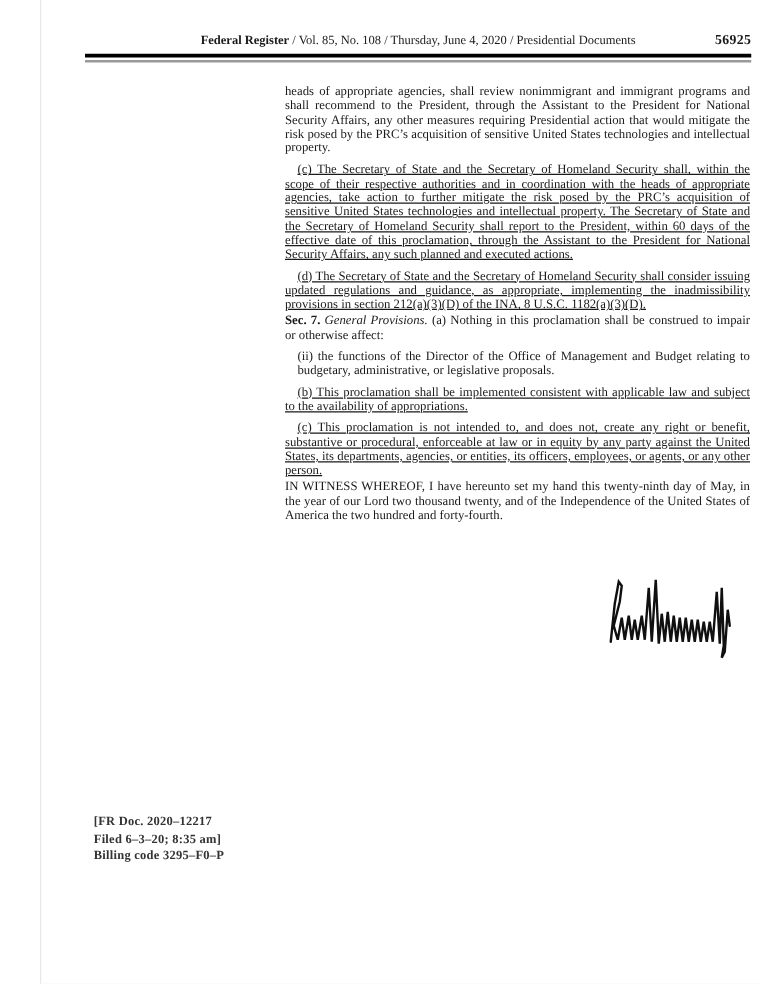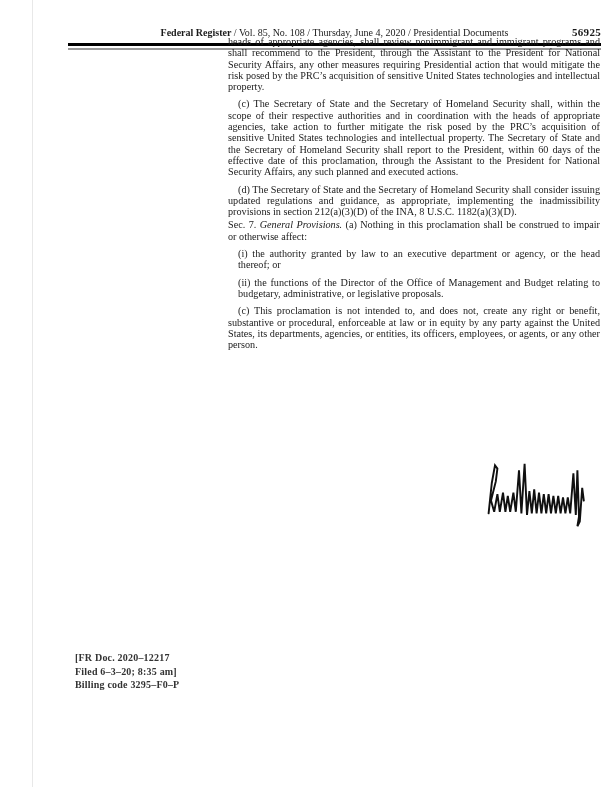--- a/index.html
+++ b/index.html
@@ -36,32 +36,32 @@
     letter-spacing: 0.3px;
   }
   .head-rules { position: absolute; left: 35px; top: 43px; width: 533px; }
   .rule-dark  { height: 3px; background: #000000; }
   .rule-light { height: 2px; background: #9a9a9a; margin-top: 2px; }
 
   
   .body-col {
     position: absolute;
     left: 195px;
-    top: 36px;
+    top: 68px;
     width: 372px;
     font-size: 10.2px;
     line-height: 11.3px;
     text-align: justify;
   }
   .para { margin: 0; }
   .para + .para { margin-top: 6px; }
-  .first-indent { text-indent: 10px; }
+  .first-indent { text-indent: 10px; text-decoration: underline; }
   .sub-item { margin-left: 10px; }
   .para.tight { margin-top: 2px; }
-  .sec-label { font-weight: normal; }
+  .sec-label { font-weight: bold; }
   .sec-title { font-style: italic; }
 
   
   .signature-wrap {
     position: absolute;
     left: 450px;
     top: 456px;
     width: 120px;
     height: 78px;
   }
@@ -92,23 +92,24 @@
   <div class="head-rules">
     <div class="rule-dark"></div>
     <div class="rule-light"></div>
   </div>
 
   <div class="body-col">
     <p class="para">heads of appropriate agencies, shall review nonimmigrant and immigrant programs and shall recommend to the President, through the Assistant to the President for National Security Affairs, any other measures requiring Presidential action that would mitigate the risk posed by the PRC’s acquisition of sensitive United States technologies and intellectual property.</p>
     <p class="para first-indent">(c) The Secretary of State and the Secretary of Homeland Security shall, within the scope of their respective authorities and in coordination with the heads of appropriate agencies, take action to further mitigate the risk posed by the PRC’s acquisition of sensitive United States technologies and intellectual property. The Secretary of State and the Secretary of Homeland Security shall report to the President, within 60 days of the effective date of this proclamation, through the Assistant to the President for National Security Affairs, any such planned and executed actions.</p>
     <p class="para first-indent">(d) The Secretary of State and the Secretary of Homeland Security shall consider issuing updated regulations and guidance, as appropriate, implementing the inadmissibility provisions in section 212(a)(3)(D) of the INA, 8 U.S.C. 1182(a)(3)(D).</p>
     <p class="para tight"><span class="sec-label">Sec. 7.</span><span class="sec-title"> General Provisions.</span><span> (a) Nothing in this proclamation shall be construed to impair or otherwise affect:</span></p>
-    <p class="para sub-item">(i) the authority granted by law to an executive department or agency, or the head thereof; or</p>
     <p class="para sub-item">(ii) the functions of the Director of the Office of Management and Budget relating to budgetary, administrative, or legislative proposals.</p>
+    <p class="para first-indent">(b) This proclamation shall be implemented consistent with applicable law and subject to the availability of appropriations.</p>
     <p class="para first-indent">(c) This proclamation is not intended to, and does not, create any right or benefit, substantive or procedural, enforceable at law or in equity by any party against the United States, its departments, agencies, or entities, its officers, employees, or agents, or any other person.</p>
+    <p class="para tight">IN WITNESS WHEREOF, I have hereunto set my hand this twenty-ninth day of May, in the year of our Lord two thousand twenty, and of the Independence of the United States of America the two hundred and forty-fourth.</p>
   </div>
 
   <div class="signature-wrap">
     <svg viewBox="0 0 150 90" preserveAspectRatio="xMidYMid meet" aria-hidden="true">
       <path d="M7,68
                L11,30 L15,8 L18,12 L16,28 L10,52 L14,66
                L18,44 L21,66 L25,42 L28,66 L31,46 L34,66
                L38,42 L41,66
                L45,14 L48,68 L52,6 L55,70
                L58,40 L61,68 L64,38 L67,68 L70,42 L73,68

